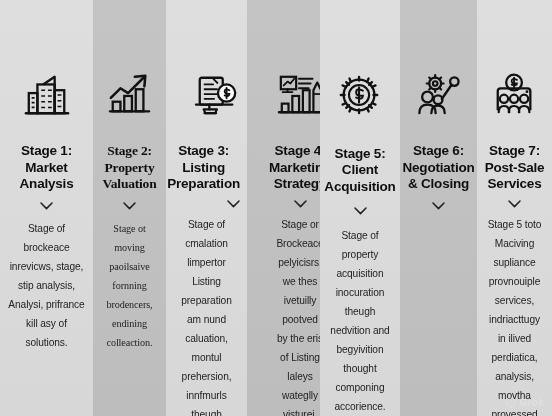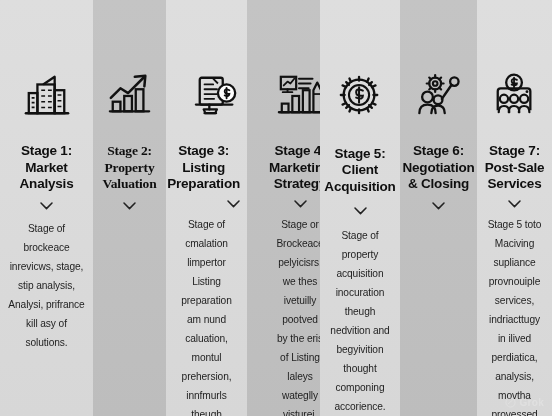--- a/index.html
+++ b/index.html
@@ -127,20 +127,21 @@
         </svg>
       </div>
       <div class="stage-title">Stage 2:
 Property
 Valuation</div>
       <div class="chevron">
         <svg width="13" height="8" viewBox="0 0 13 8">
           <path d="M1 1 L6.5 6.6 L12 1" fill="none" stroke="#222" stroke-width="1.5" stroke-linecap="round" stroke-linejoin="round"></path>
         </svg>
       </div>
+      <div class="stage-body">Stage ot moving paoilsaive fornning brodencers, endining colleaction.</div>
     </div>
     <div class="stage-column light" style="width: 81px; flex: 0 0 81px; align-items: flex-end;">
       <div class="icon-wrap">
         <svg width="46" height="46" viewBox="0 0 48 46">
           <use href="#sym-listing-document-dollar-icon"></use>
         </svg>
       </div>
       <div class="stage-title">Stage 3:
 Listing
 Preparation</div>

